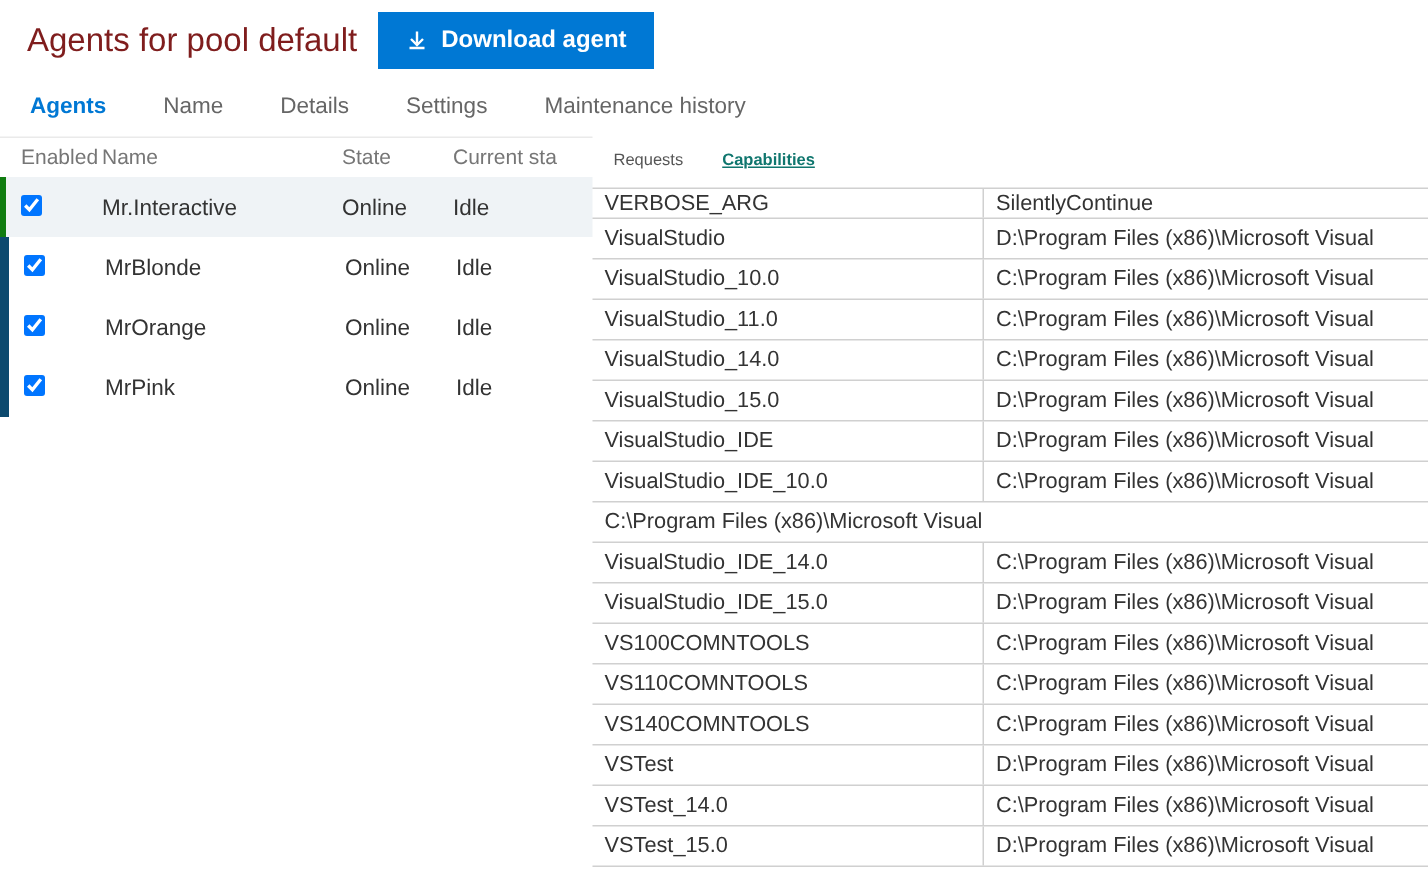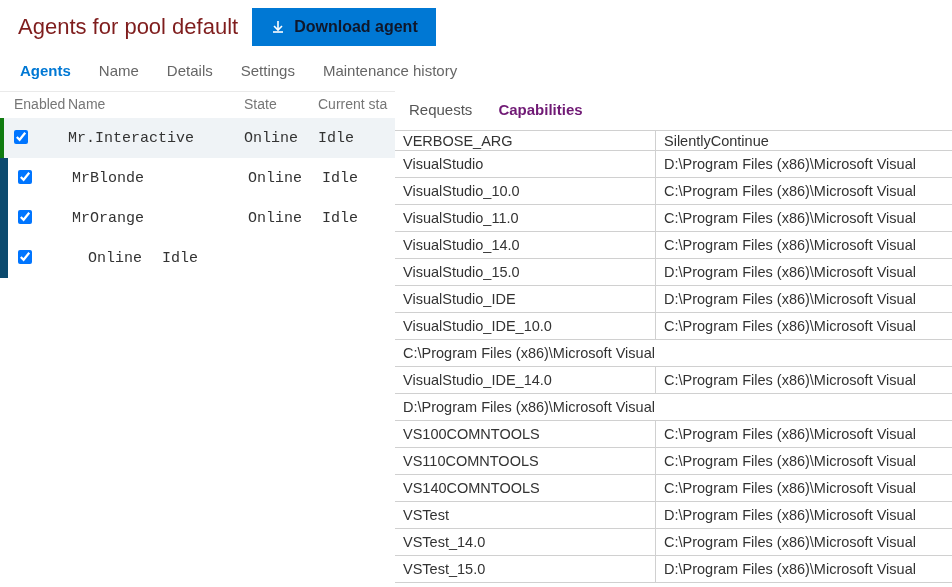--- a/index.html
+++ b/index.html
@@ -20,34 +20,34 @@
     padding: 8px 18px 6px 18px;
   }
   .page-title {
     font-size: 22px;
     font-weight: 300;
     color: #7f1d1d;
     margin-right: 14px;
   }
   .download-btn {
     background: #0078d4;
-    color: #0f172a;
+    color: #ffffff;
     border: none;
     font-size: 16px;
     font-weight: 600;
     padding: 10px 18px;
     display: inline-flex;
     align-items: center;
     gap: 8px;
     cursor: pointer;
   }
   .download-btn svg { width:16px; height:16px; display:block; }
   .main-tabs {
     display: flex;
-    gap: 28px;
+    gap: 38px;
     padding: 10px 20px 12px 20px;
   }
   .main-tab {
     font-size: 15px;
     color: #666;
     cursor: pointer;
   }
   .main-tab.active {
     color: #0078d4;
     font-weight: 600;
@@ -68,59 +68,59 @@
   .agents-header-row {
     display: flex;
     align-items: center;
     color: #767676;
     font-size: 14px;
     padding: 4px 0 6px 10px;
     border-top: 1px solid #eaeaea;
   }
   .col-enabled { width: 58px; padding-left:4px; }
   .col-name    { width: 160px; }
-  .col-state   { width: 74px; margin-left: 16px; }
+  .col-state   { width: 74px; }
   .col-current { flex:1; white-space:nowrap; overflow:hidden; }
   .agent-row {
     display: flex;
     align-items: center;
     height: 40px;
     padding-left: 10px;
   }
   .agent-row.selected {
     background: #eff3f6;
     border-left: 4px solid #107c10;
     padding-left: 6px;
   }
   .agent-row.indicator {
-    border-left: 8px solid #0c4a6e;
+    border-left: 6px solid #0c4a6e;
     padding-left: 6px;
   }
   .agent-row input[type=checkbox]{
     width:14px; height:14px; margin:0;
   }
   .agent-name, .agent-state, .agent-current {
     color: #333;
     font-size: 15px;
-    font-family: Liberation Mono, monospace;
   }
   
   .sub-tabs {
     display: flex;
     gap: 26px;
     padding: 10px 8px 12px 14px;
   }
   .sub-tab {
-    font-size: 15px;
+    font-size: 11px;
     color: #555;
     cursor: pointer;
   }
   .sub-tab.active {
-    color: #701a75;
+    color: #0f766e;
     font-weight: 600;
+    text-decoration: underline;
   }
   .cap-table {
     border-top: 1px solid #d0d0d0;
   }
   .cap-row {
     display: flex;
     border-bottom: 1px solid #d0d0d0;
     height: 27px;
     align-items: flex-end;
     font-size: 14.5px;
@@ -195,20 +195,21 @@
           <div class="col-current agent-current">Idle</div>
         </div>
         <div class="agent-row indicator">
           <div class="col-enabled"><input type="checkbox" checked="" style=""></div>
           <div class="col-name agent-name">MrOrange</div>
           <div class="col-state agent-state">Online</div>
           <div class="col-current agent-current">Idle</div>
         </div>
         <div class="agent-row indicator">
           <div class="col-enabled"><input type="checkbox" checked="" style=""></div>
+          <div class="col-name agent-name">MrPink</div>
           <div class="col-state agent-state">Online</div>
           <div class="col-current agent-current">Idle</div>
         </div>
       </div>
   </div>
 
   <div class="right-panel">
     <div class="sub-tabs" id="sub-tabs">
         <div class="sub-tab">Requests</div>
         <div class="sub-tab active">Capabilities</div>
@@ -247,20 +248,21 @@
           <div class="cap-val">C:\Program Files (x86)\Microsoft Visual </div>
         </div>
         <div class="cap-row">
           <div class="cap-val">C:\Program Files (x86)\Microsoft Visual </div>
         </div>
         <div class="cap-row">
           <div class="cap-key">VisualStudio_IDE_14.0</div>
           <div class="cap-val">C:\Program Files (x86)\Microsoft Visual </div>
         </div>
         <div class="cap-row">
+          <div class="cap-key">VisualStudio_IDE_15.0</div>
           <div class="cap-val">D:\Program Files (x86)\Microsoft Visual </div>
         </div>
         <div class="cap-row">
           <div class="cap-key">VS100COMNTOOLS</div>
           <div class="cap-val">C:\Program Files (x86)\Microsoft Visual </div>
         </div>
         <div class="cap-row">
           <div class="cap-key">VS110COMNTOOLS</div>
           <div class="cap-val">C:\Program Files (x86)\Microsoft Visual </div>
         </div>

